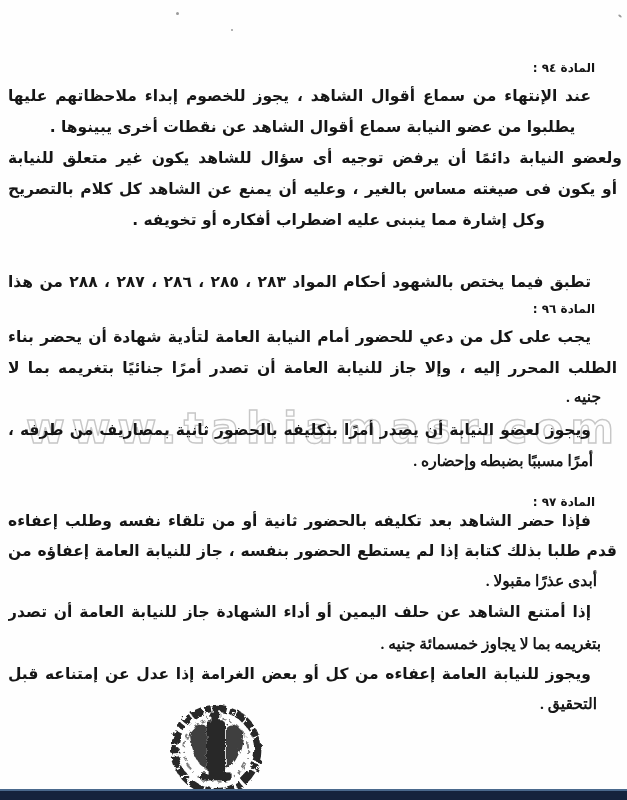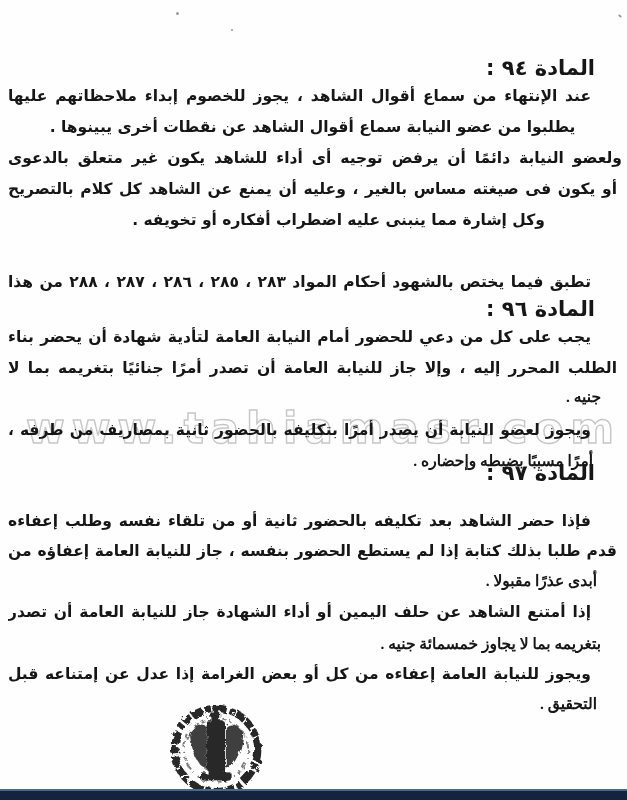--- a/index.html
+++ b/index.html
@@ -28,21 +28,21 @@
     white-space:normal;
     text-align:justify;
     text-align-last:justify;
     overflow:hidden;
     max-height:27px;
   }
   .ind{padding-right:26px;}
   .ctr{text-align:center;white-space:nowrap;}
   .end{left:auto;font-family:Liberation Serif, serif;}
   .hd{
-    font-size:21px;
+    font-size:12px;
     left:auto;right:32px;
     letter-spacing:0.2px;
   }
   
   .watermark{
     position:absolute;
     top:404px;left:26px;
     z-index:1;
     direction:ltr;
     font-family:"DejaVu Sans", sans-serif;
@@ -80,34 +80,34 @@
 
   <div class="speck" style="left:176px;top:12px;width:3px;height:3px;"></div>
   <div class="speck" style="left:231px;top:29px;width:2px;height:2px;"></div>
   <div class="speck" style="left:618px;top:15px;width:4px;height:2px;transform:rotate(40deg);"></div>
 
   <div class="watermark">www.tahiamasr.com</div>
 
   <div class="ln hd" style="top:55px;">المادة ٩٤ :</div>
   <div class="ln just ind" style="top:83px;">عند الإنتهاء من سماع أقوال الشاهد ، يجوز للخصوم إبداء ملاحظاتهم عليها ولهم أن</div>
   <div class="ln ctr" style="top:114px;">يطلبوا من عضو النيابة سماع أقوال الشاهد عن نقطات أخرى يبينوها .</div>
-  <div class="ln just" style="top:145px;right:5px;">ولعضو النيابة دائمًا أن يرفض توجيه أى أداء للشاهد يكون غير متعلق بالدعوى</div>
+  <div class="ln just" style="top:145px;right:5px;">ولعضو النيابة دائمًا أن يرفض توجيه أى سؤال للشاهد يكون غير متعلق للنيابة</div>
   <div class="ln just" style="top:176px;">أو يكون فى صيغته مساس بالغير ، وعليه أن يمنع عن الشاهد كل كلام بالتصريح أو بالتلميح ،</div>
   <div class="ln ctr" style="top:207px;transform:translateX(26px);">وكل إشارة مما ينبنى عليه اضطراب أفكاره أو تخويفه .</div>
 
   <div class="ln just ind" style="top:269px;">تطبق فيما يختص بالشهود أحكام المواد ٢٨٣ ، ٢٨٥ ، ٢٨٦ ، ٢٨٧ ، ٢٨٨ من هذا القانون .</div>
 
   <div class="ln hd" style="top:296px;">المادة ٩٦ :</div>
   <div class="ln just ind" style="top:324px;">يجب على كل من دعي للحضور أمام النيابة العامة لتأدية شهادة أن يحضر بناء على</div>
   <div class="ln just" style="top:355px;">الطلب المحرر إليه ، وإلا جاز للنيابة العامة أن تصدر أمرًا جنائيًا بتغريمه بما لا يجاوز خمسمائة</div>
   <div class="ln end" style="top:384px;right:26px;">جنيه .</div>
   <div class="ln just ind" style="top:417px;">ويجوز لعضو النيابة أن يصدر أمرًا بتكليفه بالحضور ثانية بمصاريف من طرفه ، أو أن يصدر</div>
   <div class="ln end" style="top:448px;right:34px;margin-left:8px;">أمرًا مسببًا بضبطه وإحضاره .</div>
 
-  <div class="ln hd" style="top:460px;">المادة ٩٧ :</div>
+  <div class="ln hd" style="top:489px;">المادة ٩٧ :</div>
   <div class="ln just ind" style="top:508px;">فإذا حضر الشاهد بعد تكليفه بالحضور ثانية أو من تلقاء نفسه وطلب إعفاءه من الغرامة أو</div>
   <div class="ln just" style="top:538px;">قدم طلبا بذلك كتابة إذا لم يستطع الحضور بنفسه ، جاز للنيابة العامة إعفاؤه من الغرامة إذا</div>
   <div class="ln end" style="top:568px;right:30px;">أبدى عذرًا مقبولا .</div>
   <div class="ln just ind" style="top:599px;">إذا أمتنع الشاهد عن حلف اليمين أو أداء الشهادة جاز للنيابة العامة أن تصدر أمراً جنائياً</div>
   <div class="ln end" style="top:631px;right:26px;">بتغريمه بما لا يجاوز خمسمائة جنيه .</div>
   <div class="ln just ind" style="top:661px;">ويجوز للنيابة العامة إعفاءه من كل أو بعض الغرامة إذا عدل عن إمتناعه قبل إنتهاء</div>
   <div class="ln end" style="top:691px;right:30px;">التحقيق .</div>
 
   <div class="stamp">
     <svg width="142" height="96" viewBox="0 0 142 120" xmlns="http://www.w3.org/2000/svg">

